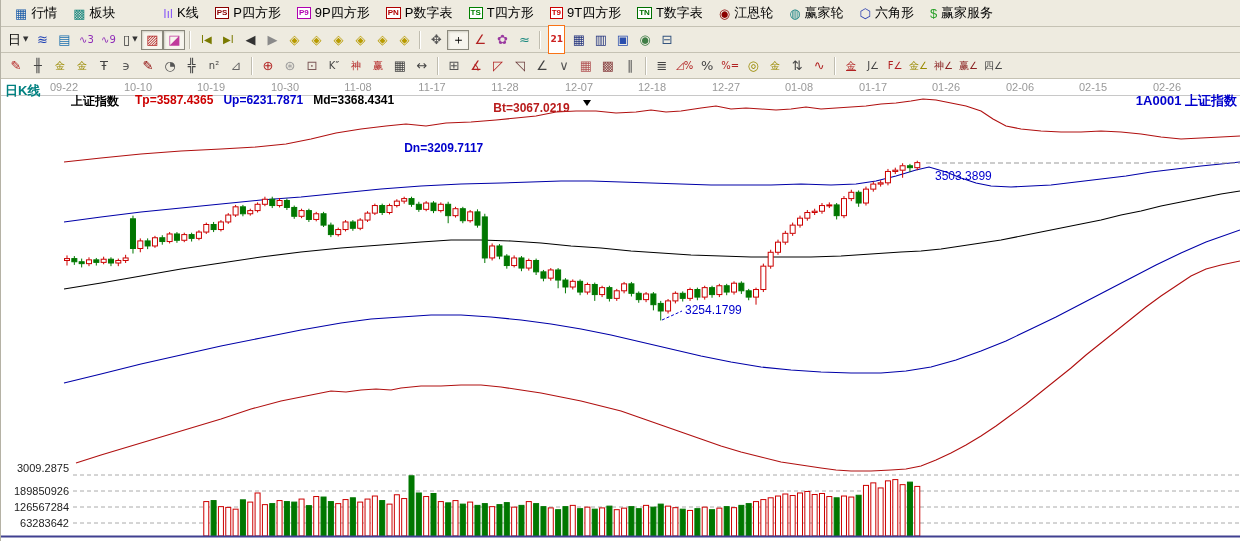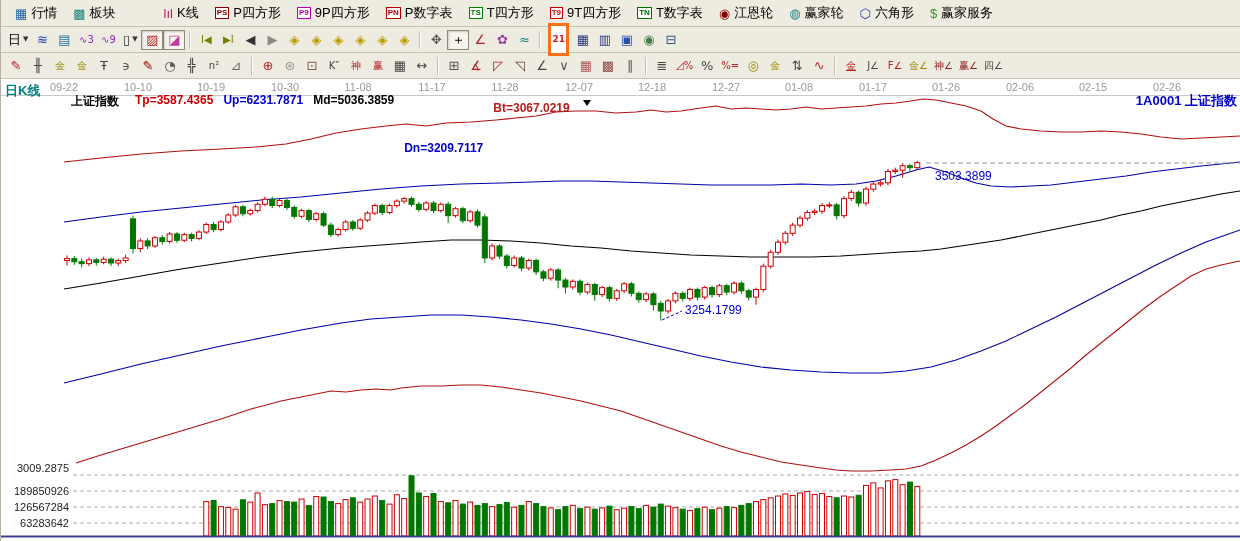--- a/index.html
+++ b/index.html
@@ -13,21 +13,21 @@
   
   .toolbar{height:25px;background:#eeebe0;border-bottom:1px solid #c5c2b4;display:flex;align-items:center;padding-left:4px;}
   .tb-btn{min-width:22px;height:20px;border:1px solid transparent;background:transparent;display:flex;align-items:center;justify-content:center;
           font-size:13px;line-height:13px;padding:0 2px;cursor:default;font-family:"DejaVu Sans","Liberation Sans",sans-serif;}
   .tb-btn.pressed{border:1px solid #8a887c;background:#f7f5ee;box-shadow:inset 1px 1px 2px #cfcdc2;}
   .tb-glyph{pointer-events:none;}
   .tb-glyph.small{font-size:10px;}
   .tb-glyph.u{text-decoration:underline;}
   .dd-arrow{font-size:7px;color:#333;margin-left:2px;pointer-events:none;}
   .tb-sep{width:1px;height:18px;background:#c0bdb0;border-right:1px solid #fff;margin:0 4px;}
-  .cal-badge{font-size:9px;font-weight:bold;border:3px solid #f97316;padding:8px 1px;line-height:11px;background:#fff;}
+  .cal-badge{font-size:9px;font-weight:bold;border:1px solid #f97316;padding:8px 1px;line-height:11px;background:#fff;}
   
   .chart-area{position:relative;width:1240px;height:461px;background:#fff;}
   .chart-area svg{position:absolute;left:0;top:0;}
   .hdr-label{position:absolute;font-size:13px;font-weight:bold;white-space:nowrap;}
   .hdr-period{left:4px;top:3px;color:#008080;}
   .hdr-indicator{left:70px;top:14px;color:#000;font-size:12px;}
   .hdr-params{position:absolute;left:134px;top:14px;display:flex;gap:10px;font-size:12px;font-weight:bold;white-space:nowrap;}
   .hdr-instrument{right:4px;top:13px;color:#0000cc;}
 </style>
 </head>
@@ -37,21 +37,21 @@
   <div class="menubar" id="menubar">
       <div class="menu-item">
         <span class="mi-icon" style="color: rgb(31, 95, 169);">▦</span>
         <span>行情</span>
       </div>
       <div class="menu-item">
         <span class="mi-icon" style="color: rgb(24, 134, 126);">▩</span>
         <span>板块</span>
       </div>
       <div class="menu-item">
-        <span class="mi-icon" style="color: #be185d; padding-left: 32px;">lıl</span>
+        <span class="mi-icon" style="color: #8b5cf6; padding-left: 32px;">lıl</span>
         <span>K线</span>
       </div>
       <div class="menu-item">
         <span class="mi-badge" style="color: rgb(139, 0, 0); text-align: right;">PS</span>
         <span>P四方形</span>
       </div>
       <div class="menu-item">
         <span class="mi-badge" style="color: rgb(176, 0, 176);">P9</span>
         <span>9P四方形</span>
       </div>
@@ -803,19 +803,19 @@
         <text x="934" y="181" fill="#0000cc" font-size="12" text-anchor="start" font-family="&quot;Liberation Sans&quot;,&quot;DejaVu Sans&quot;,sans-serif" font-weight="normal">3503.3899</text>
         <line x1="661" y1="321" x2="681" y2="312" stroke="#0000cc" stroke-dasharray="3 2"></line>
         <text x="684" y="315" fill="#0000cc" font-size="12" text-anchor="start" font-family="&quot;Liberation Sans&quot;,&quot;DejaVu Sans&quot;,sans-serif" font-weight="normal">3254.1799</text>
         <line x1="0" y1="537.5" x2="1240" y2="537.5" stroke="#404090" stroke-width="2"></line>
       </svg>
     <div class="hdr-label hdr-period">日K线</div>
     <div class="hdr-label hdr-indicator">上证指数</div>
     <div class="hdr-params" id="hdr-params">
         <span style="color: rgb(204, 0, 0);">Tp=3587.4365</span>
         <span style="color: rgb(0, 0, 204);">Up=6231.7871</span>
-        <span style="color: rgb(0, 0, 0);">Md=5036.3859</span>
+        <span style="color: rgb(0, 0, 0);">Md=3368.4341</span>
         <span style="color: rgb(0, 0, 204); margin-top: 48px;">Dn=3209.7117</span>
         <span style="color: #b91c1c; margin-top: 8px;">Bt=3067.0219</span>
       </div>
     <div class="hdr-label hdr-instrument">1A0001 上证指数</div>
   </div>
 </div>
 
 </body></html>

